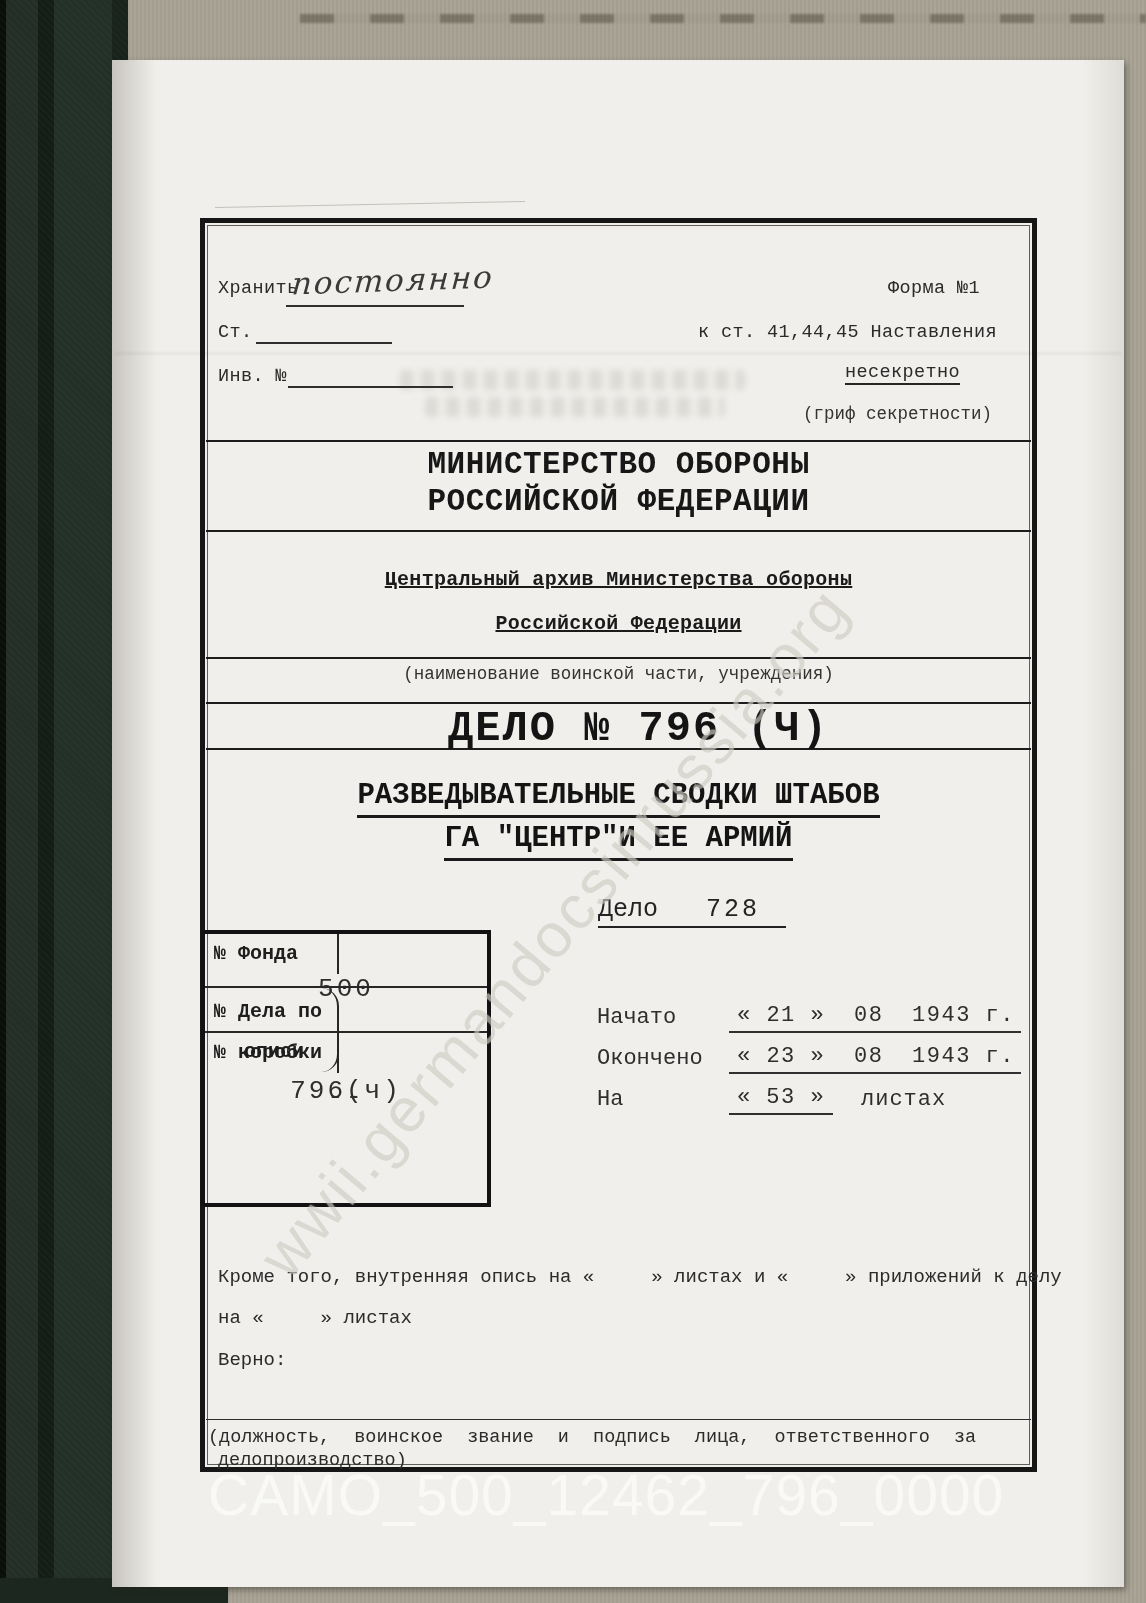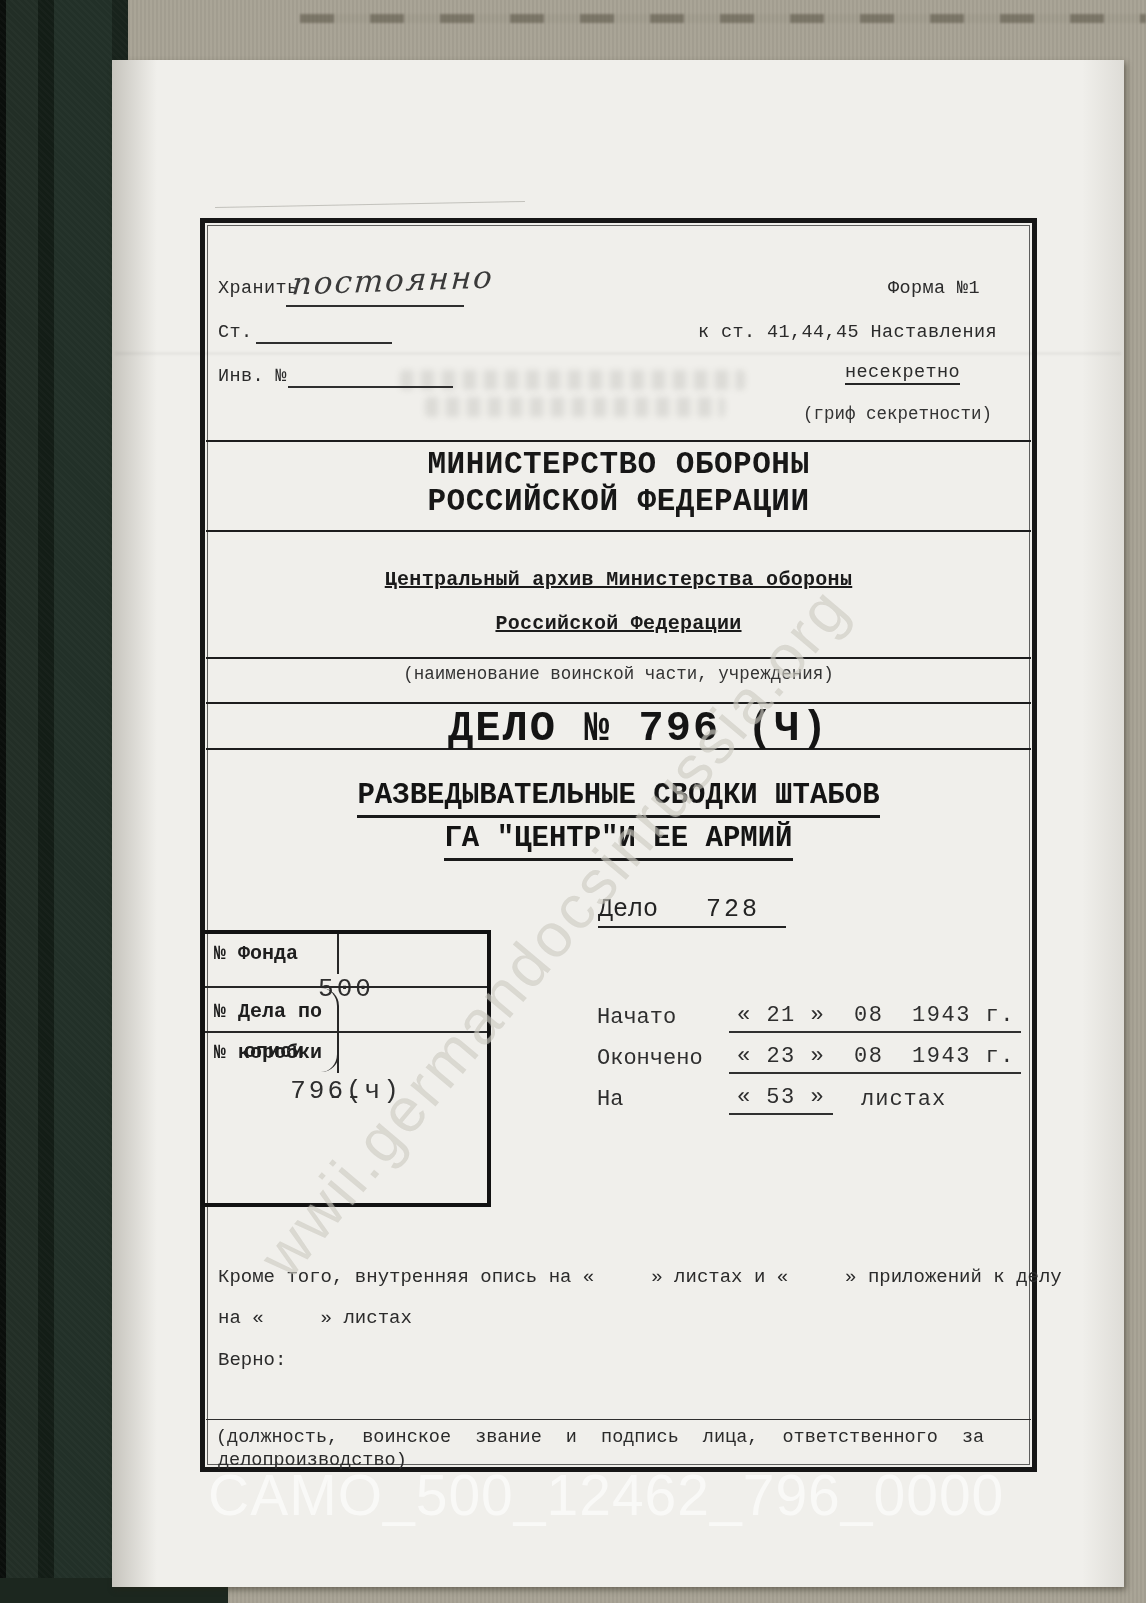--- a/index.html
+++ b/index.html
@@ -185,19 +185,19 @@
     <div class="date-row">
       <div class="date-label">На</div>
       <div class="sheets-box">« 53 »</div>
       <div class="sheets-suffix">листах</div>
     </div>
   </div>
 
   <div class="abs note" style="left:218px;top:1266px">Кроме того, внутренняя опись на «     » листах и «     » приложений к делу</div>
   <div class="abs note" style="left:218px;top:1307px">на «     » листах</div>
   <div class="abs note" style="left:218px;top:1349px">Верно:</div>
-  <div class="abs caption justify" style="left:216px;top:1427px">(должность, воинское звание и подпись лица, ответственного за</div>
+  <div class="abs caption justify" style="left:208px;top:1427px">(должность, воинское звание и подпись лица, ответственного за</div>
   <div class="abs caption" style="left:218px;top:1450px">делопроизводство)</div>
 
   <div class="abs wm-diagonal">wwii.germandocsinrussia.org</div>
   <div class="abs wm-camo">CAMO_500_12462_796_0000</div>
 
 </div>
 
 </body></html>

